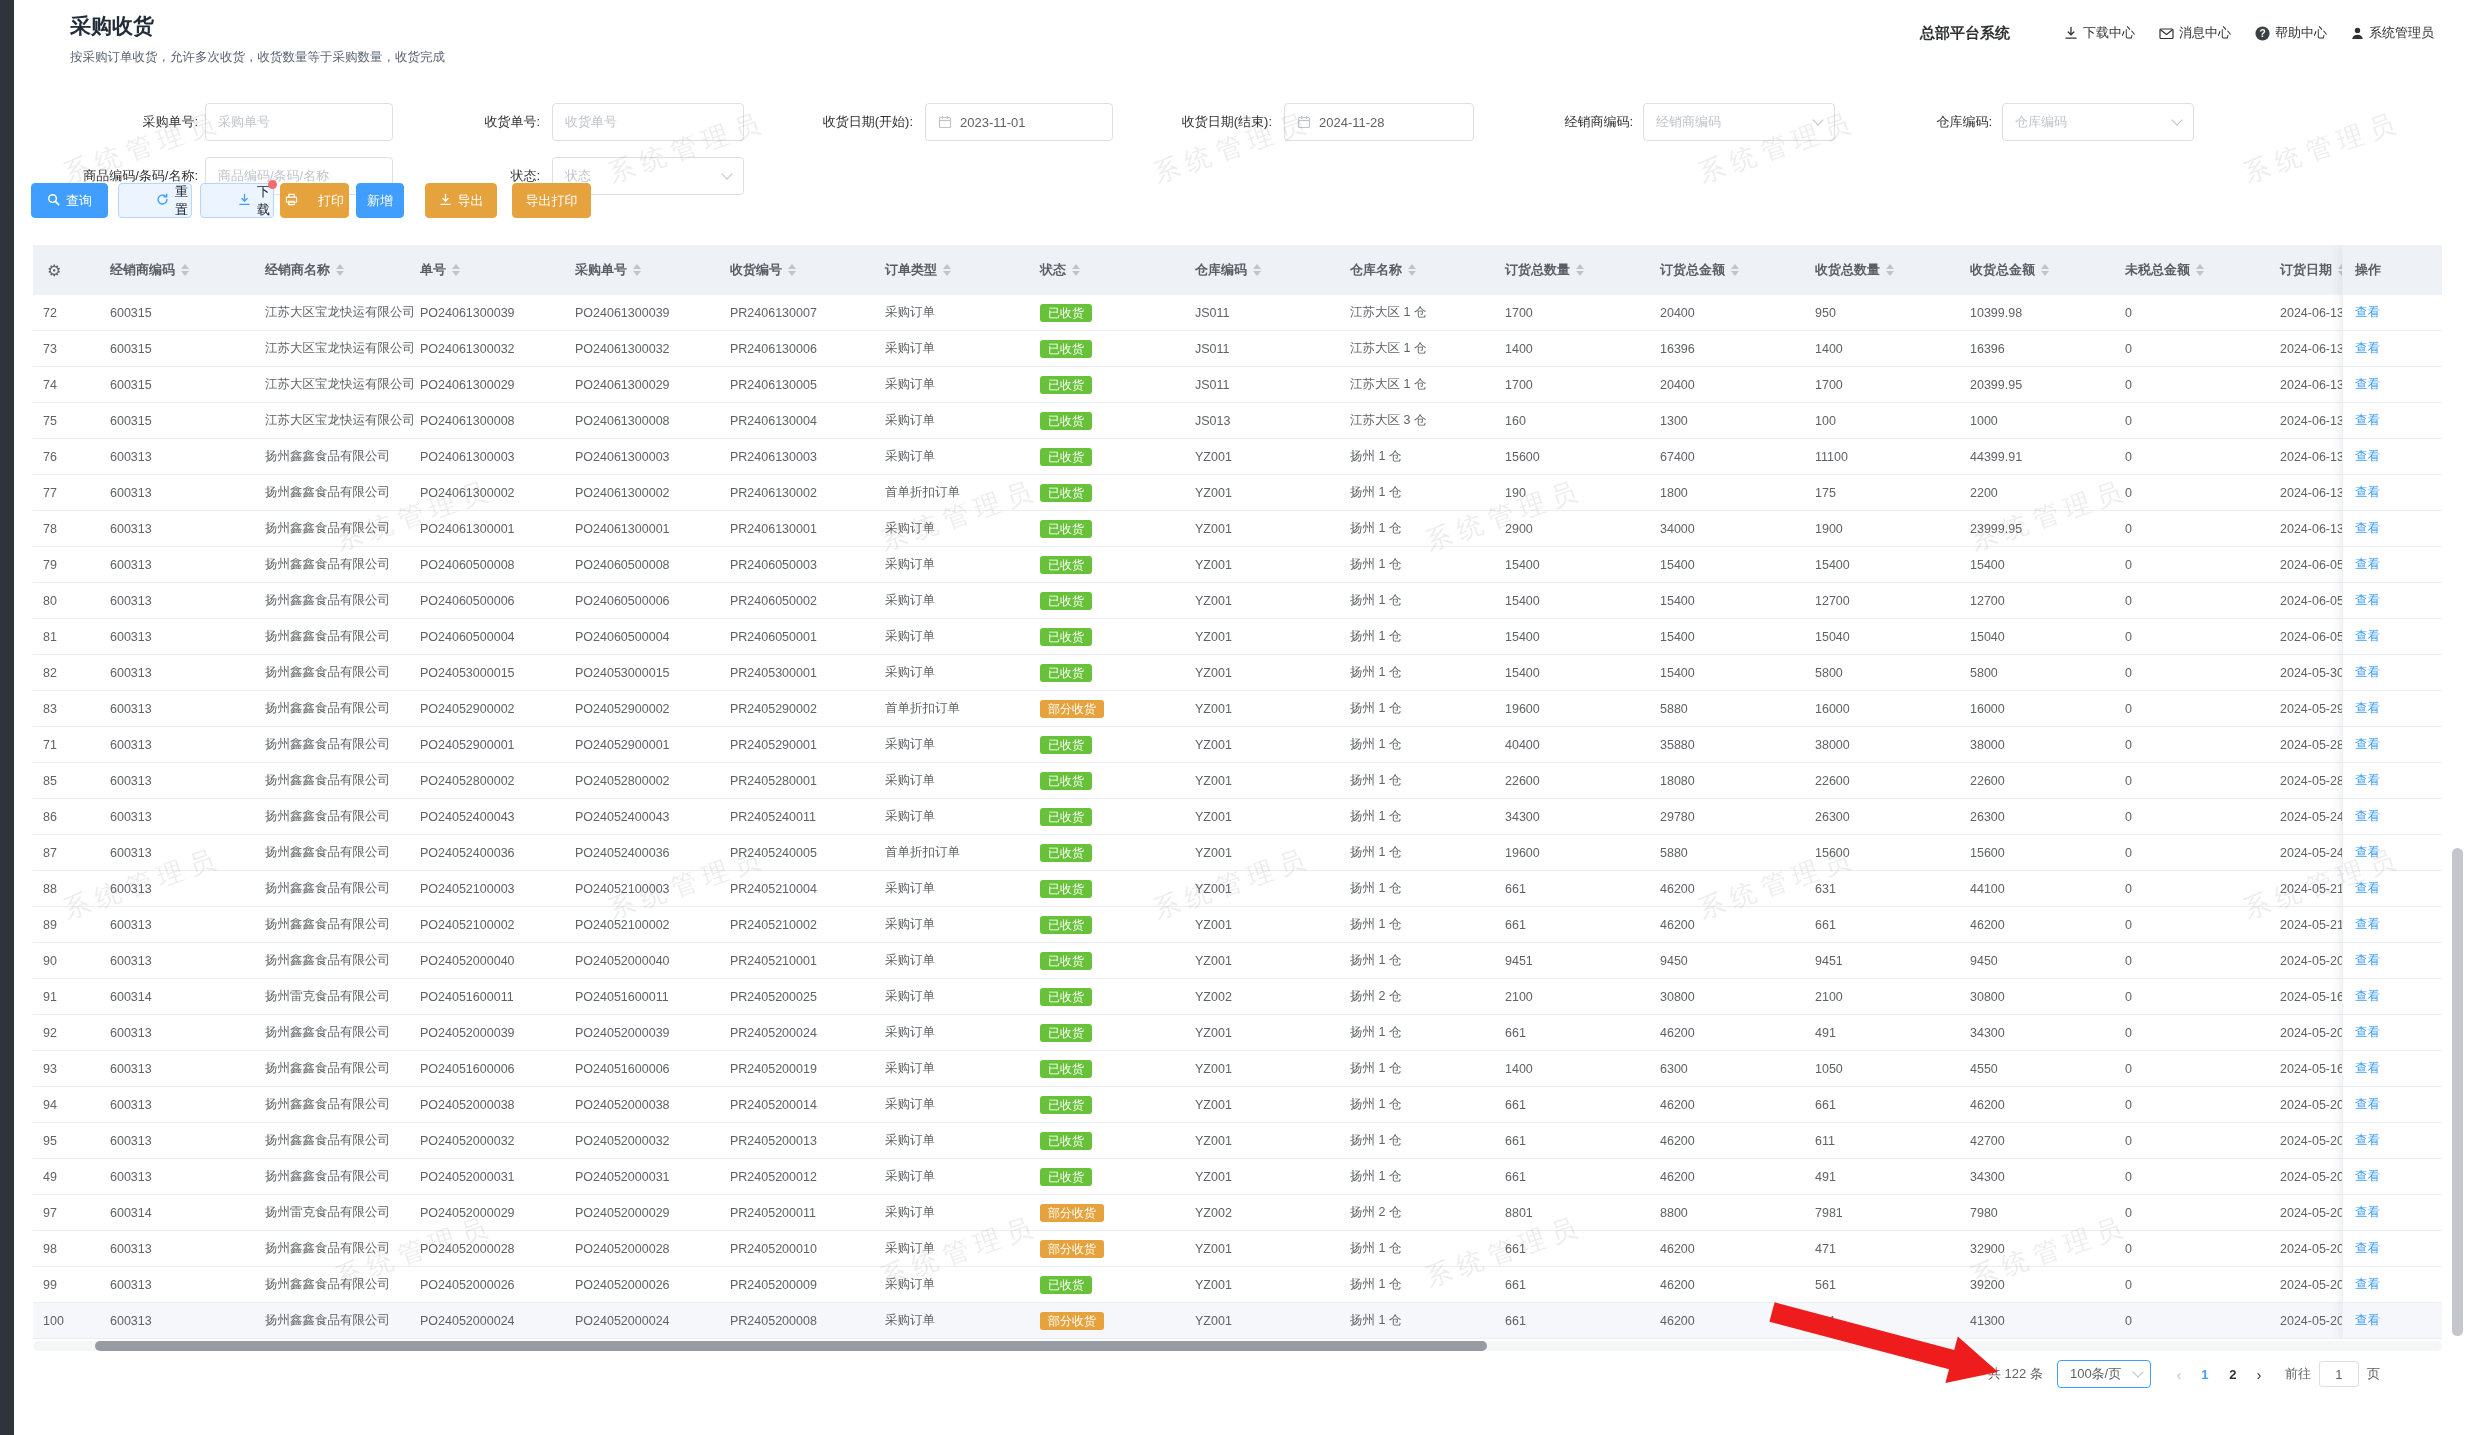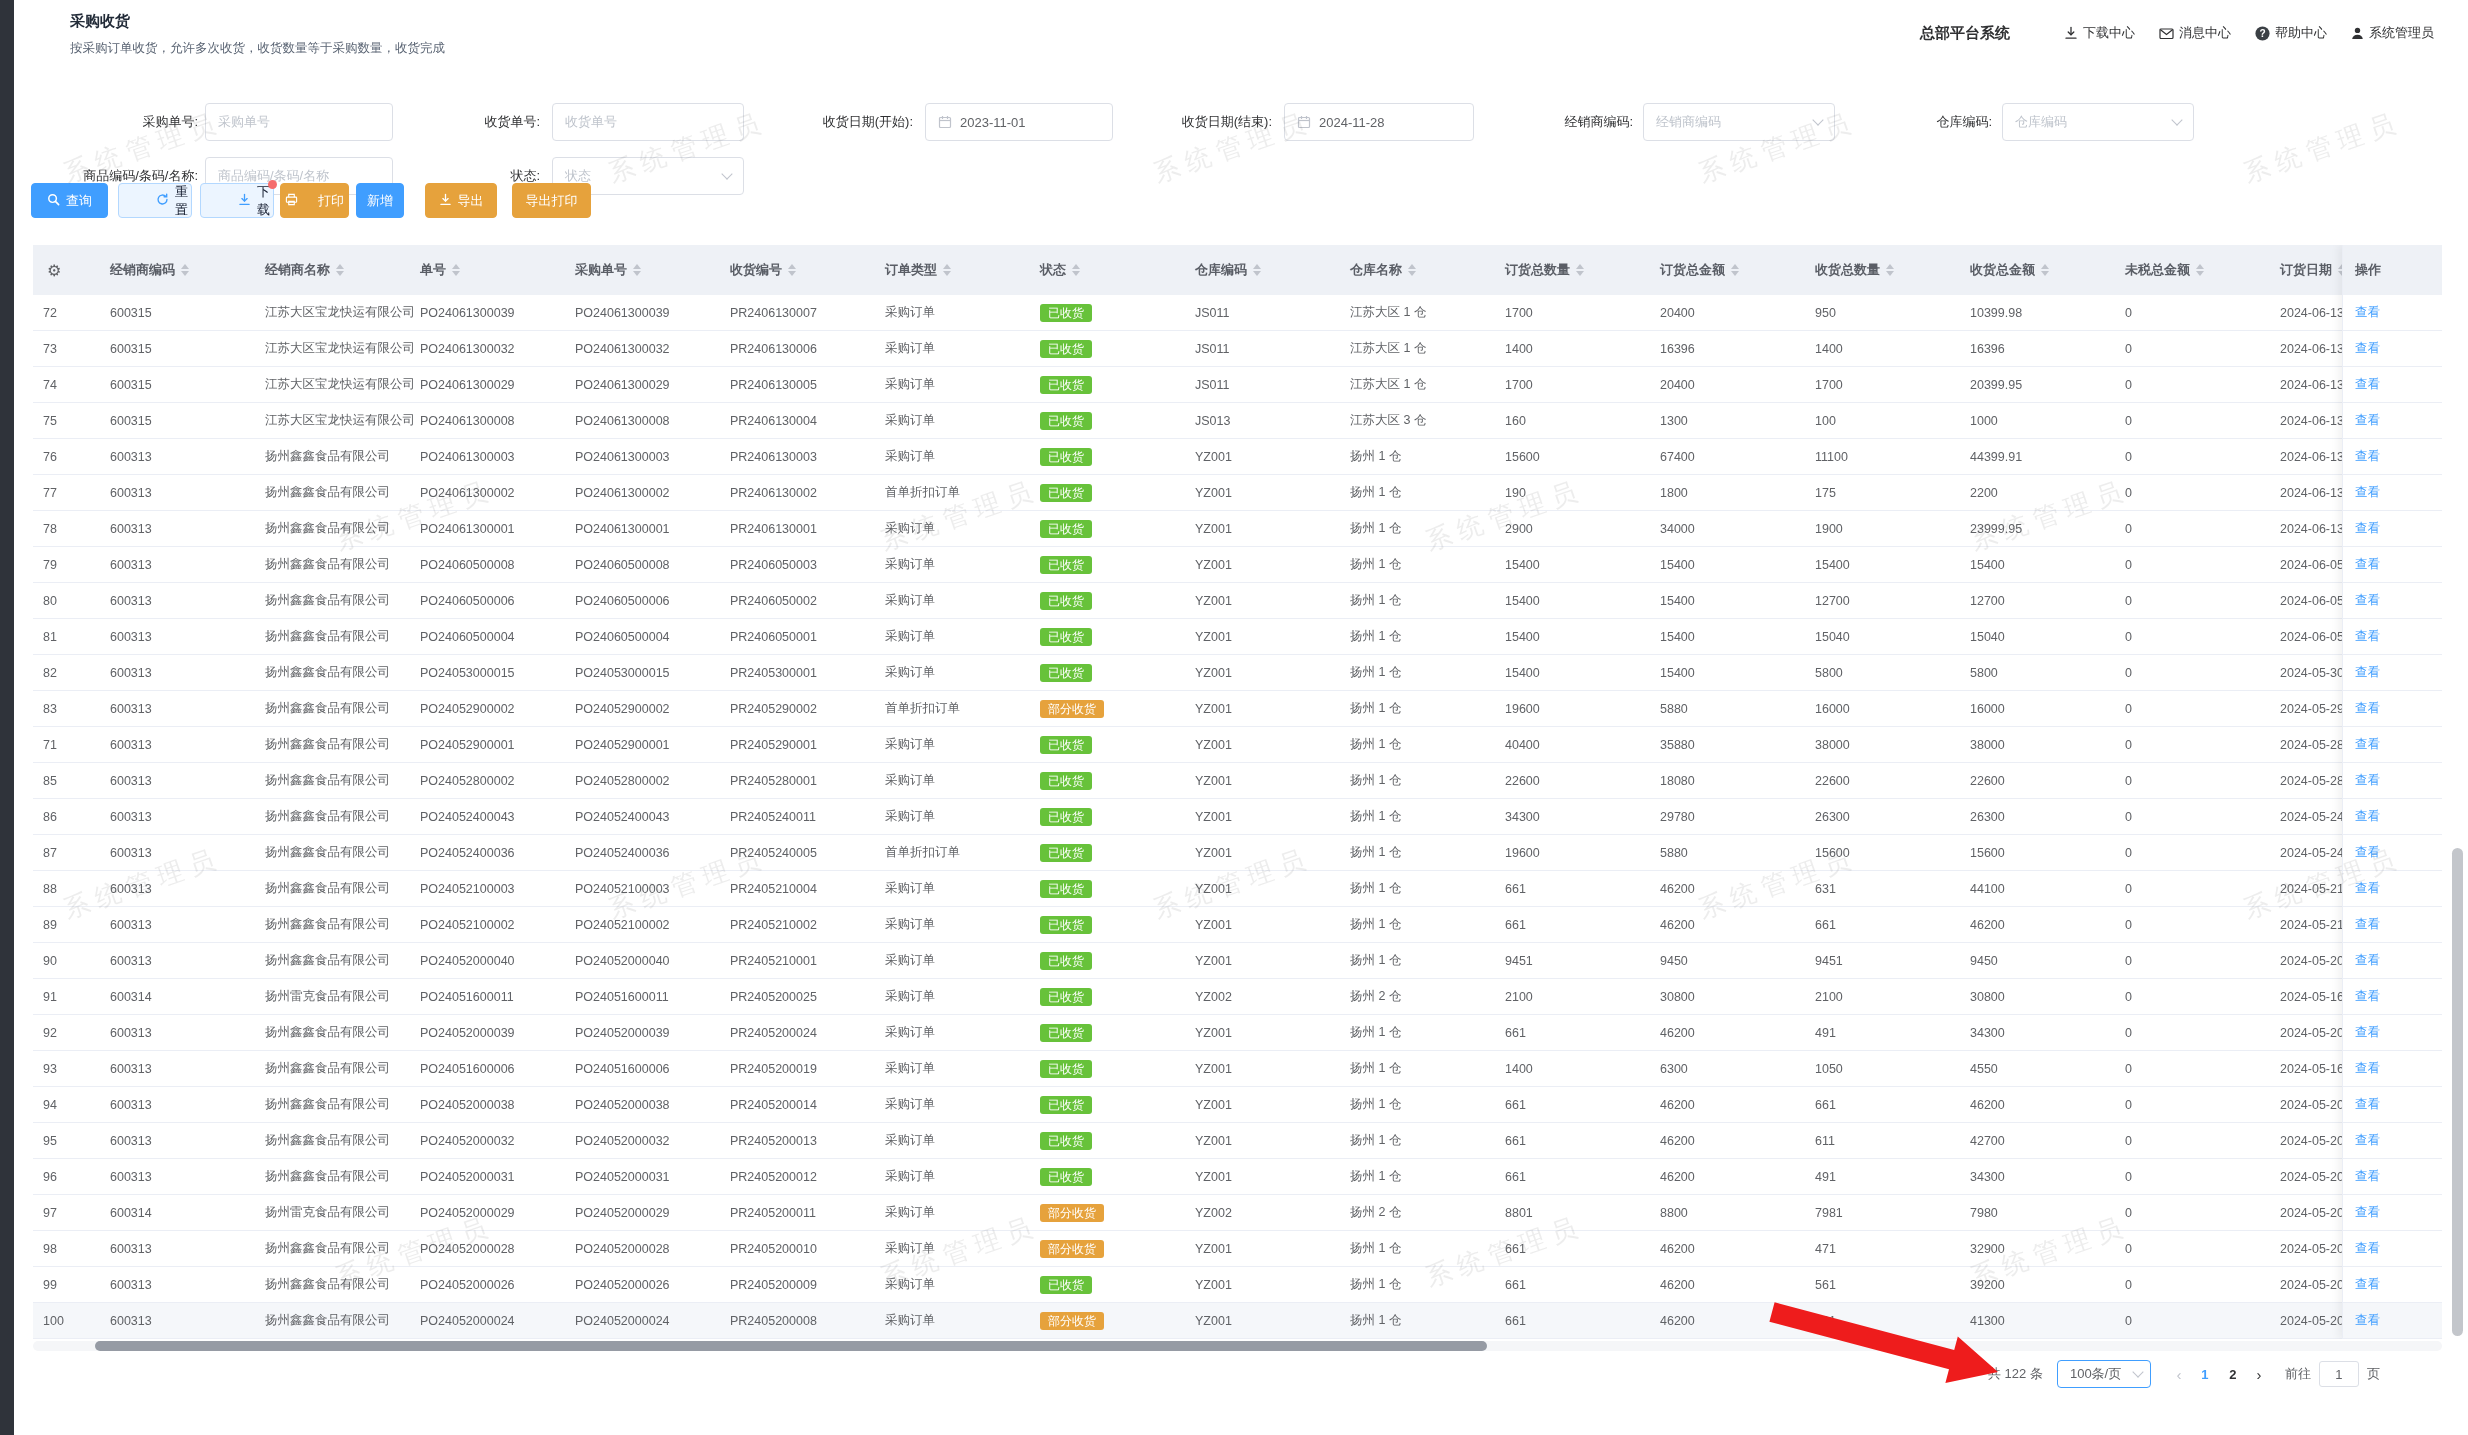--- a/index.html
+++ b/index.html
@@ -5,21 +5,21 @@
   html,body{margin:0;padding:0;}
   body{
     width:2468px;height:1435px;position:relative;overflow:hidden;
     background:#ffffff;font-family:"Liberation Sans","DejaVu Sans",sans-serif;
     color:#303133;
   }
   
   .side-strip{position:absolute;left:0;top:0;width:14px;height:1435px;background:#2f333a;}
   
   .page-header{position:absolute;left:70px;top:12px;}
-  .page-title{font-size:15px;font-weight:700;color:#222b38;}
+  .page-title{font-size:21px;font-weight:700;color:#222b38;}
   .page-subtitle{font-size:12.5px;color:#5b6574;margin-top:9px;}
   
   .topnav{position:absolute;right:34px;top:20px;display:flex;align-items:center;height:26px;}
   .brand{font-size:15px;font-weight:700;color:#303133;margin-right:30px;margin-left:32px;}
   .nav-item{display:flex;align-items:center;gap:5px;font-size:13px;color:#303133;margin-left:24px;cursor:pointer;}
   .nav-item svg{display:block;}
   
   .f-label{position:absolute;height:38px;line-height:38px;text-align:right;font-size:13px;font-weight:400;color:#303133;}
   .inp{position:absolute;height:38px;box-sizing:border-box;border:1px solid #dcdfe6;border-radius:4px;
        background:#fff;display:flex;align-items:center;padding:0 12px;font-size:13px;color:#606266;}
@@ -821,21 +821,21 @@
         <div class="td">YZ001</div>
         <div class="td">扬州 1 仓</div>
         <div class="td">661</div>
         <div class="td">46200</div>
         <div class="td">611</div>
         <div class="td">42700</div>
         <div class="td">0</div>
         <div class="td">2024-05-20</div>
       </div>
       <div class="tr grid-row">
-        <div class="td">96</div>
+        <div class="td">49</div>
         <div class="td">600313</div>
         <div class="td">扬州鑫鑫食品有限公司</div>
         <div class="td">PO24052000031</div>
         <div class="td">PO24052000031</div>
         <div class="td">PR2405200012</div>
         <div class="td">采购订单</div>
         <div class="td">
           <span class="tag success">已收货</span>
         </div>
         <div class="td">YZ001</div>

